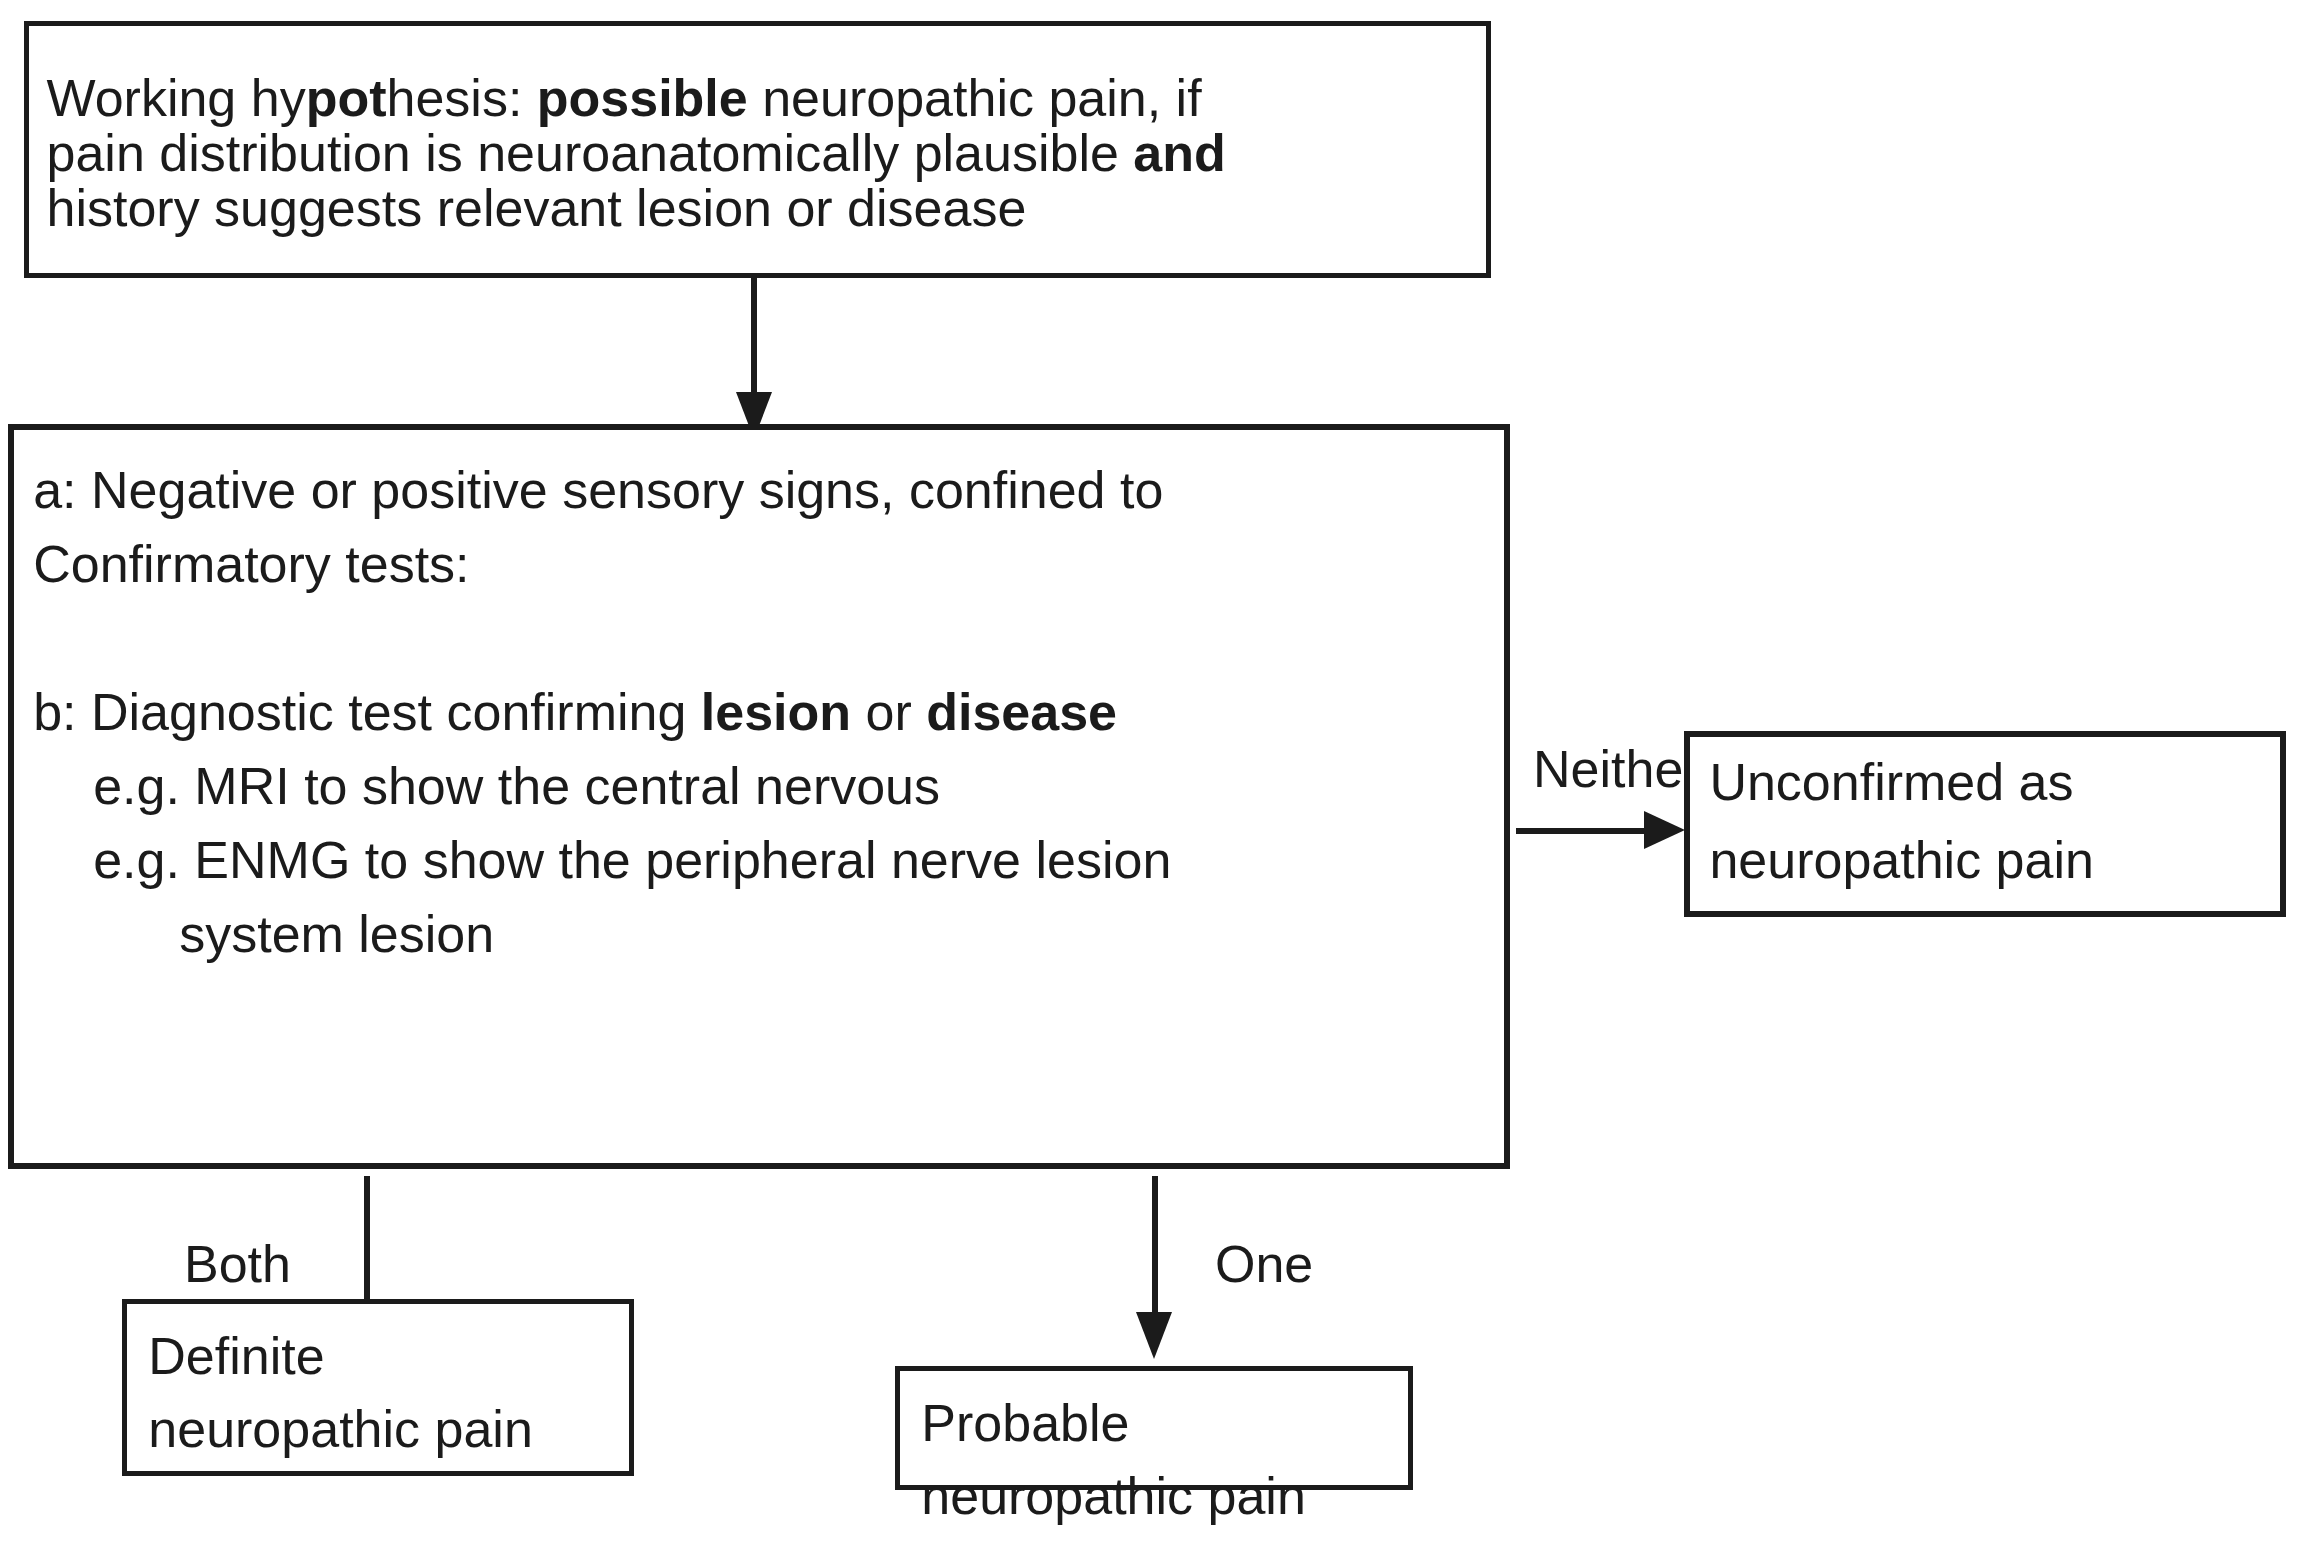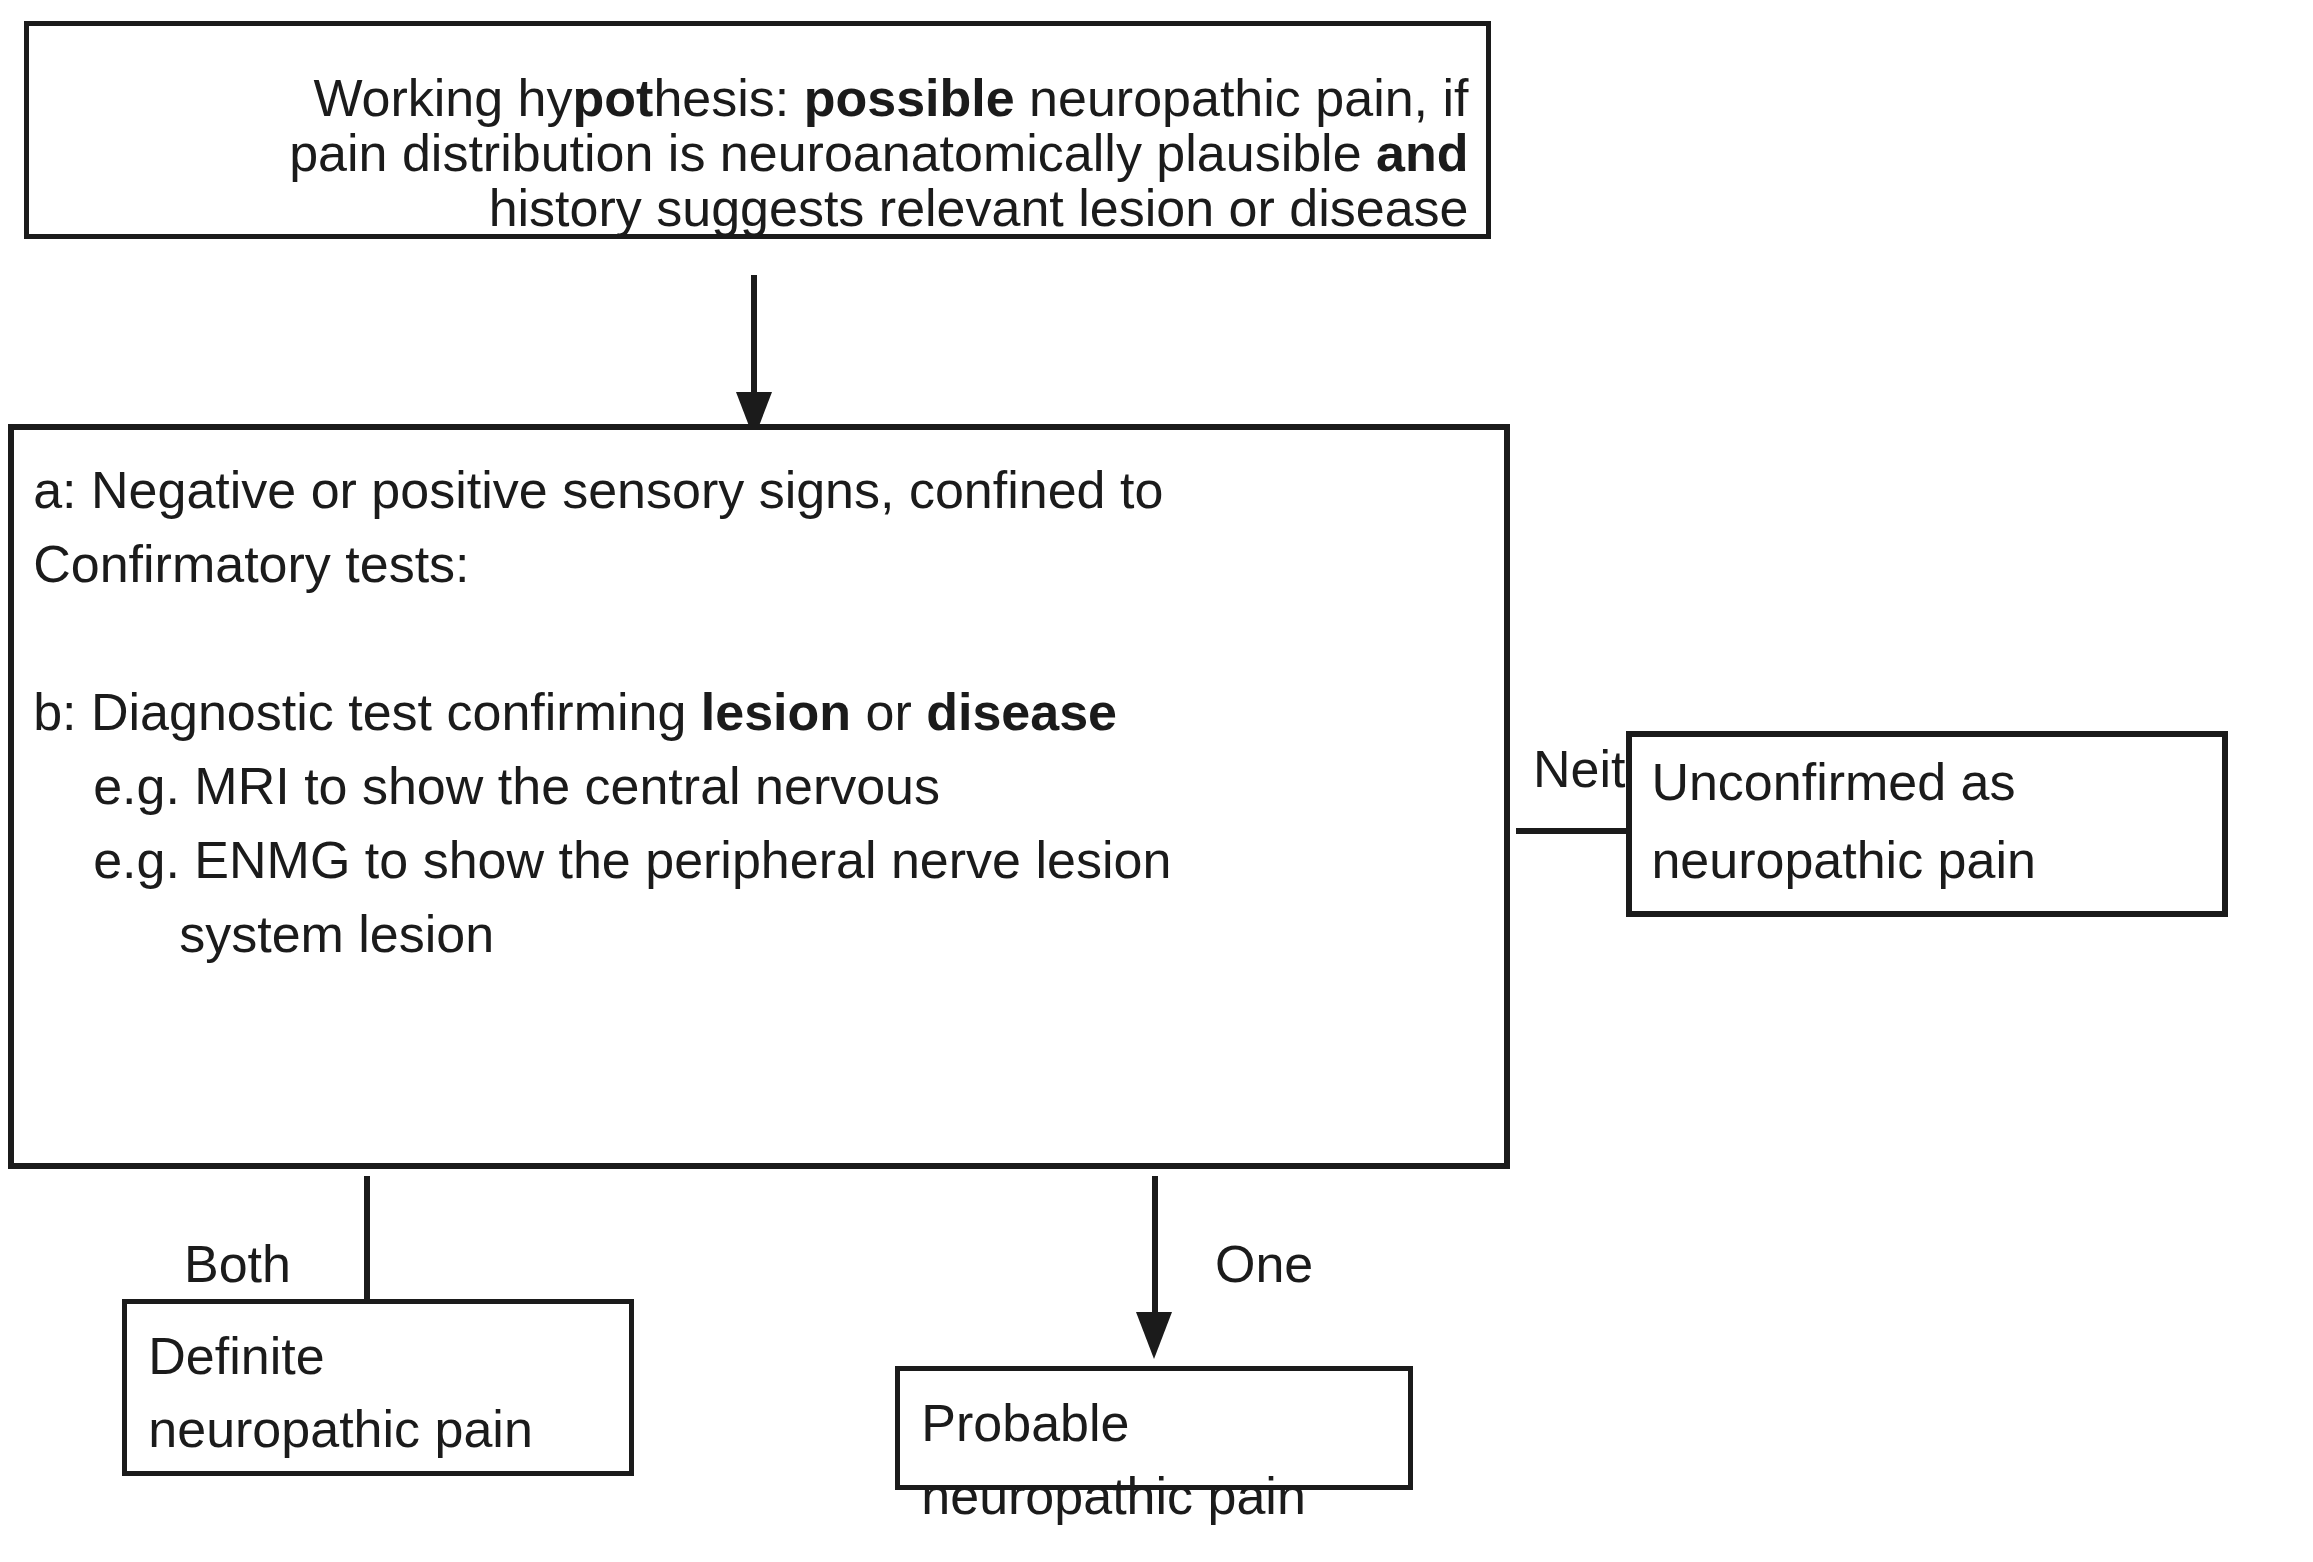--- a/index.html
+++ b/index.html
@@ -34,23 +34,23 @@
     position:absolute;width:0;height:0;
     border-top:19.4px solid transparent;
     border-bottom:19.4px solid transparent;
     border-left:41px solid #1b1b1b;
   }
   .edge-label{
     position:absolute;
     font-size:52px;
     white-space:nowrap;
   }
-  #box-hypothesis{left:24px;top:21.3px;width:1467px;height:218px;padding:45px 17.5px 0 17.5px;line-height:55px;text-align:right;}
+  #box-hypothesis{left:24px;top:21.3px;width:1467px;height:257px;padding:45px 17.5px 0 17.5px;line-height:55px;}
   #box-tests{left:7.8px;top:424px;width:1502px;height:745px;border-width:6.8px;padding:23px 17.5px 0 19.4px;line-height:74px;}
-  #box-unconfirmed{left:1626px;top:731px;width:602px;height:186px;border-width:6.8px;padding:5.8px 13.6px 0 19.4px;line-height:78px;}
+  #box-unconfirmed{left:1684px;top:731px;width:602px;height:186px;border-width:6.8px;padding:5.8px 13.6px 0 19.4px;line-height:78px;}
   #box-definite{left:122px;top:1299px;width:512px;height:177px;padding:15.5px 9.7px 0 21.3px;line-height:73px;}
   #box-probable{left:895px;top:1366px;width:518px;height:124px;padding:15.5px 9.7px 0 21.3px;line-height:73px;}
   #label-neither{left:1533px;top:739px;}
   #label-both{left:184px;top:1234px;}
   #label-one{left:1215px;top:1234px;text-align:center;}
 </style>
 </head>
 <body>
 
 <div id="canvas">

